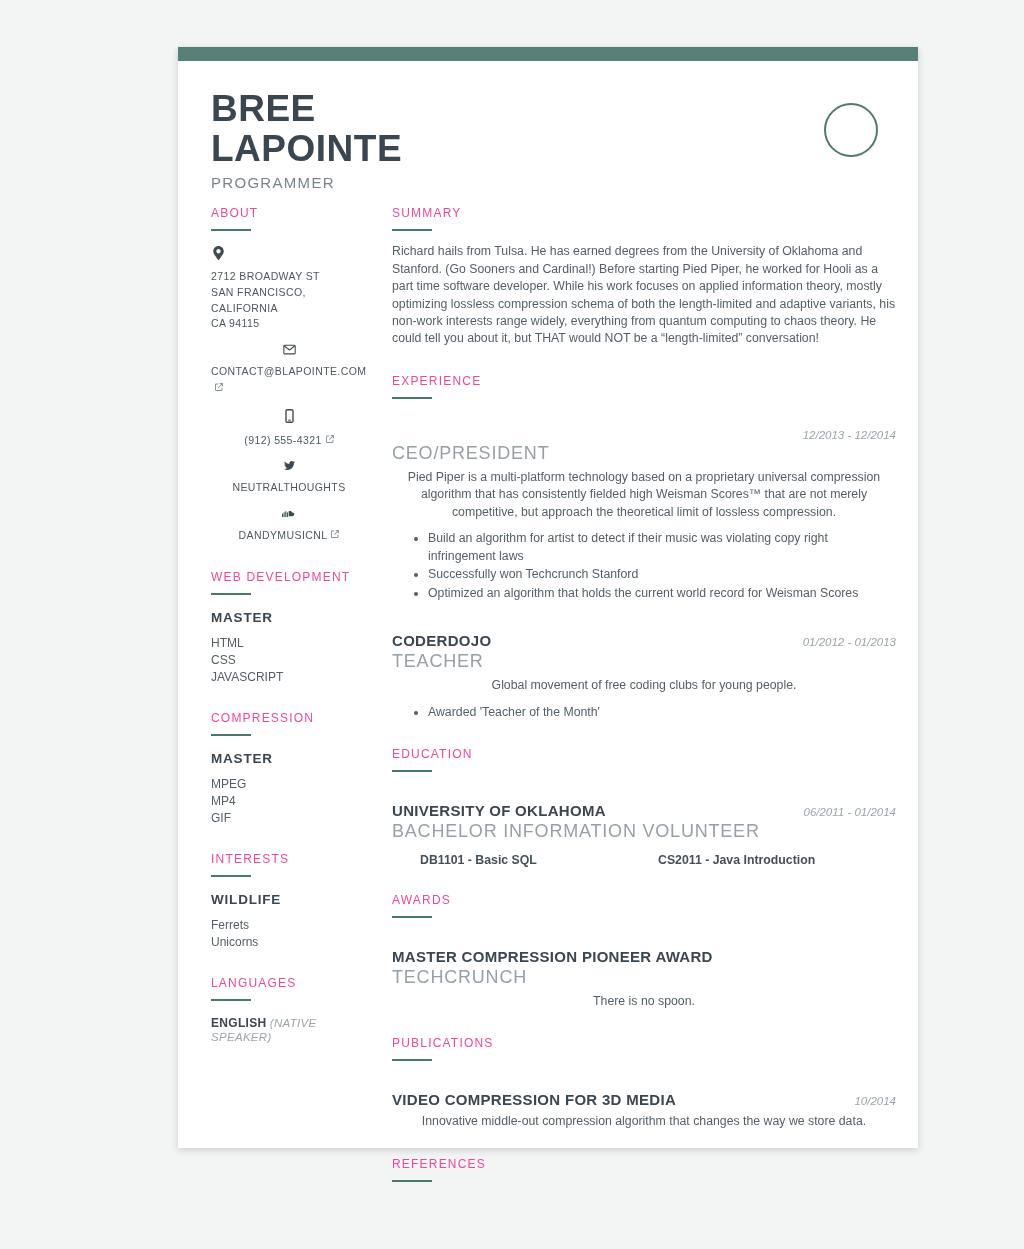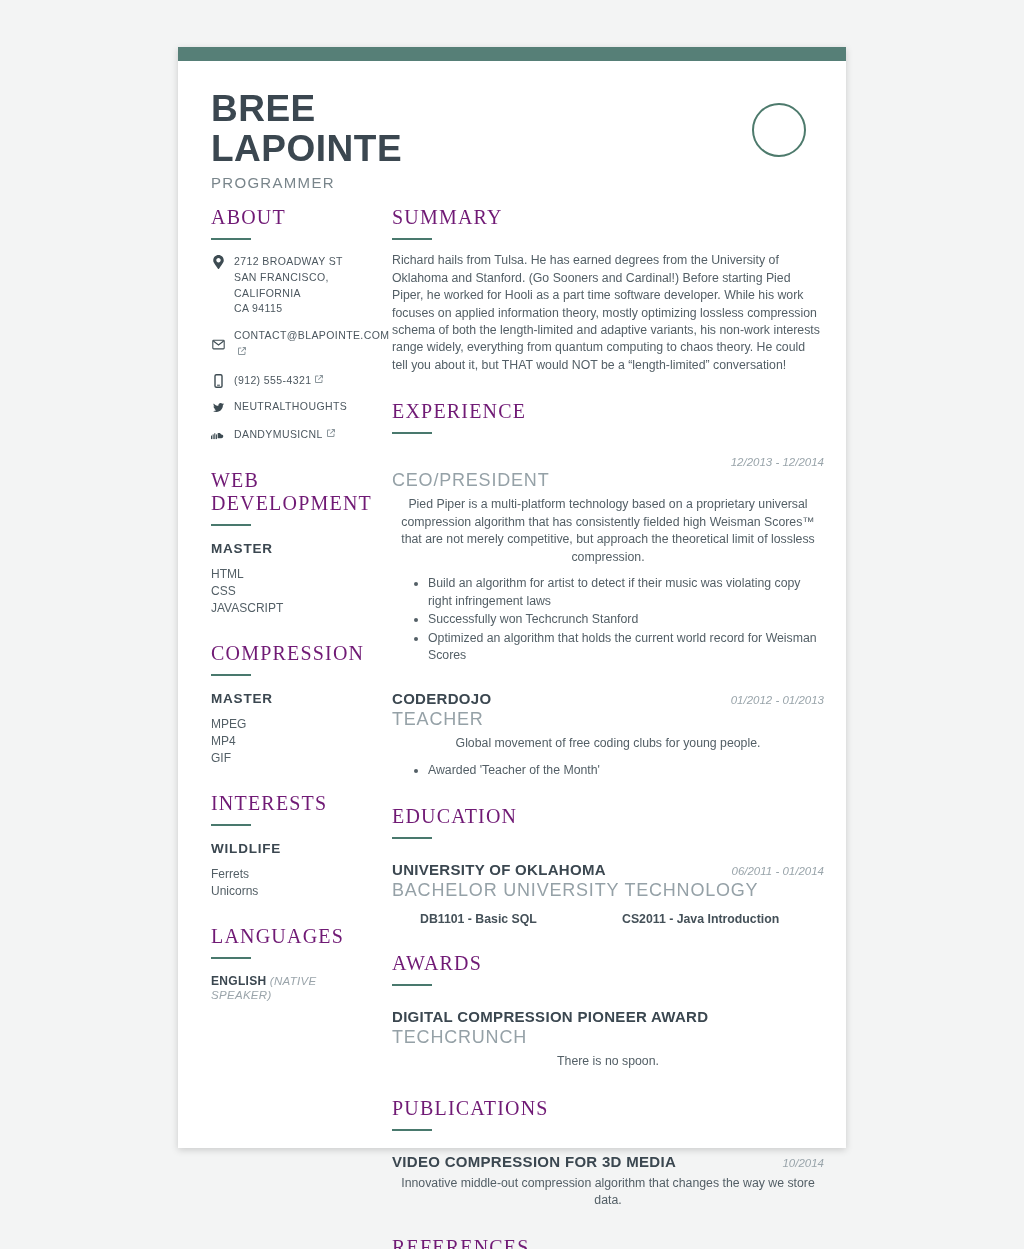--- a/index.html
+++ b/index.html
@@ -5,21 +5,21 @@
   * { margin:0; padding:0; box-sizing:border-box; }
   html,body { width:1024px; height:1249px; }
   body {
     font-family:"Liberation Sans", sans-serif;
     background:#f3f4f4;
     position:relative;
     overflow:hidden;
   }
   .card {
     position:absolute; left:178px; top:47px;
-    width:668px; height:1101px;
+    width:740px; height:1101px;
     background:#ffffff;
     box-shadow:0 2px 7px rgba(0,0,0,.17);
   }
   .topbar { height:14px; width:100%; background:#567f77; }
   .inner { padding:28px 22px 0 33px; position:relative; }
 
   
   .name { font-size:37px; font-weight:700; color:#3b4750; line-height:1.07; letter-spacing:.5px; }
   .name span { display:block; }
   .job-title { margin-top:6px; font-size:15px; font-weight:400; color:#79858b; letter-spacing:1.3px; }
@@ -29,47 +29,47 @@
     border:2px solid #4d7a6c; background:#fff;
   }
 
   
   .columns { display:flex; margin-top:15px; }
   .sidebar { width:156px; flex:none; margin-right:25px; }
   .content { flex:1; min-width:0; }
 
   
   h2.sec {
-    font-size:20px; font-weight:400; color:#701a75;
-    letter-spacing:1.2px; text-transform:uppercase;font-family:Liberation Serif, serif;
+    font-size:12px; font-weight:400; color:#ec4899;
+    letter-spacing:1.2px; text-transform:uppercase;
   }
   h2.sec::after {
     content:""; display:block; width:40px; height:2px;
     background:#49796d; margin-top:9px;
   }
   .sec-block + .sec-block { margin-top:26px; }
 
   
   .contact-list { margin-top:14px; }
-  .contact-row { display:flex; gap:9px; margin-bottom:11px; align-items:flex-start; }
+  .contact-row { display:flex; gap:9px; margin-bottom:11px; align-items:flex-start;flex-direction:column; }
   .contact-row.center { align-items:center; }
   .c-icon { width:14px; flex:none; color:#3d4b52; display:flex; justify-content:center; padding-top:1px; }
   .c-text { font-size:10.5px; color:#4c575f; letter-spacing:.4px; line-height:1.5; }
   .c-text .line { display:block; }
   .ext { margin-left:4px; color:#8b969c; display:inline-block; vertical-align:1px; }
   .sub-label { font-size:13.5px; font-weight:700; color:#3b4750; letter-spacing:.8px; margin-top:15px; }
   .side-items { margin-top:10px; }
   .side-items div { font-size:12px; color:#535f66; line-height:16px; margin-bottom:1px; }
   .lang-row { margin-top:15px; font-size:12px; }
   .lang-name { font-weight:700; color:#3b4750; letter-spacing:.3px; }
   .lang-note { font-style:italic; color:#9aa4aa; font-size:11.5px; letter-spacing:.3px; }
 
   
   .para { margin-top:12px; font-size:12.3px; line-height:1.42; color:#535f66; }
-  .entry-head { display:flex; justify-content:space-between; align-items:baseline; margin-top:22px; }
+  .entry-head { display:flex; justify-content:space-between; align-items:baseline; margin-top:30px; }
   .entry-title { font-size:15px; font-weight:700; color:#3b4750; letter-spacing:.3px; }
   .entry-date { font-size:11.5px; font-style:italic; color:#9aa5ab; margin-left:auto; }
   .entry-role { font-size:18px; color:#95a1a7; letter-spacing:.8px; margin-top:2px; }
   .entry-desc { margin-top:5px; font-size:12.3px; line-height:1.42; color:#535f66;text-align:center; }
   ul.highlights { margin-top:9px; padding-left:36px; }
   ul.highlights li { font-size:12.3px; line-height:1.42; color:#535f66; margin-bottom:1px; }
   .courses { display:grid; grid-template-columns:1fr 1fr; padding-left:28px; margin-top:11px; }
   .courses div { font-size:12.3px; font-weight:600; color:#445058; }
 </style>
 </head>
@@ -232,33 +232,33 @@
           </div>
         </div>
 
         <div class="sec-block">
           <h2 class="sec">EDUCATION</h2>
           <div>
             <div class="entry-head">
               <span class="entry-title">UNIVERSITY OF OKLAHOMA</span>
               <span class="entry-date">06/2011 - 01/2014</span>
             </div>
-            <div class="entry-role">BACHELOR UNIVERSITY TECHNOLOGY</div>
+            <div class="entry-role">BACHELOR INFORMATION VOLUNTEER</div>
             <div class="courses">
               <div>DB1101 - Basic SQL</div>
               <div>CS2011 - Java Introduction</div>
             </div>
           </div>
         </div>
 
         <div class="sec-block">
           <h2 class="sec">AWARDS</h2>
           <div>
             <div class="entry-head">
-              <span class="entry-title">DIGITAL COMPRESSION PIONEER AWARD</span>
+              <span class="entry-title">MASTER COMPRESSION PIONEER AWARD</span>
             </div>
             <div class="entry-role">TECHCRUNCH</div>
             <p class="entry-desc">There is no spoon.</p>
           </div>
         </div>
 
         <div class="sec-block">
           <h2 class="sec">PUBLICATIONS</h2>
           <div>
             <div class="entry-head">

